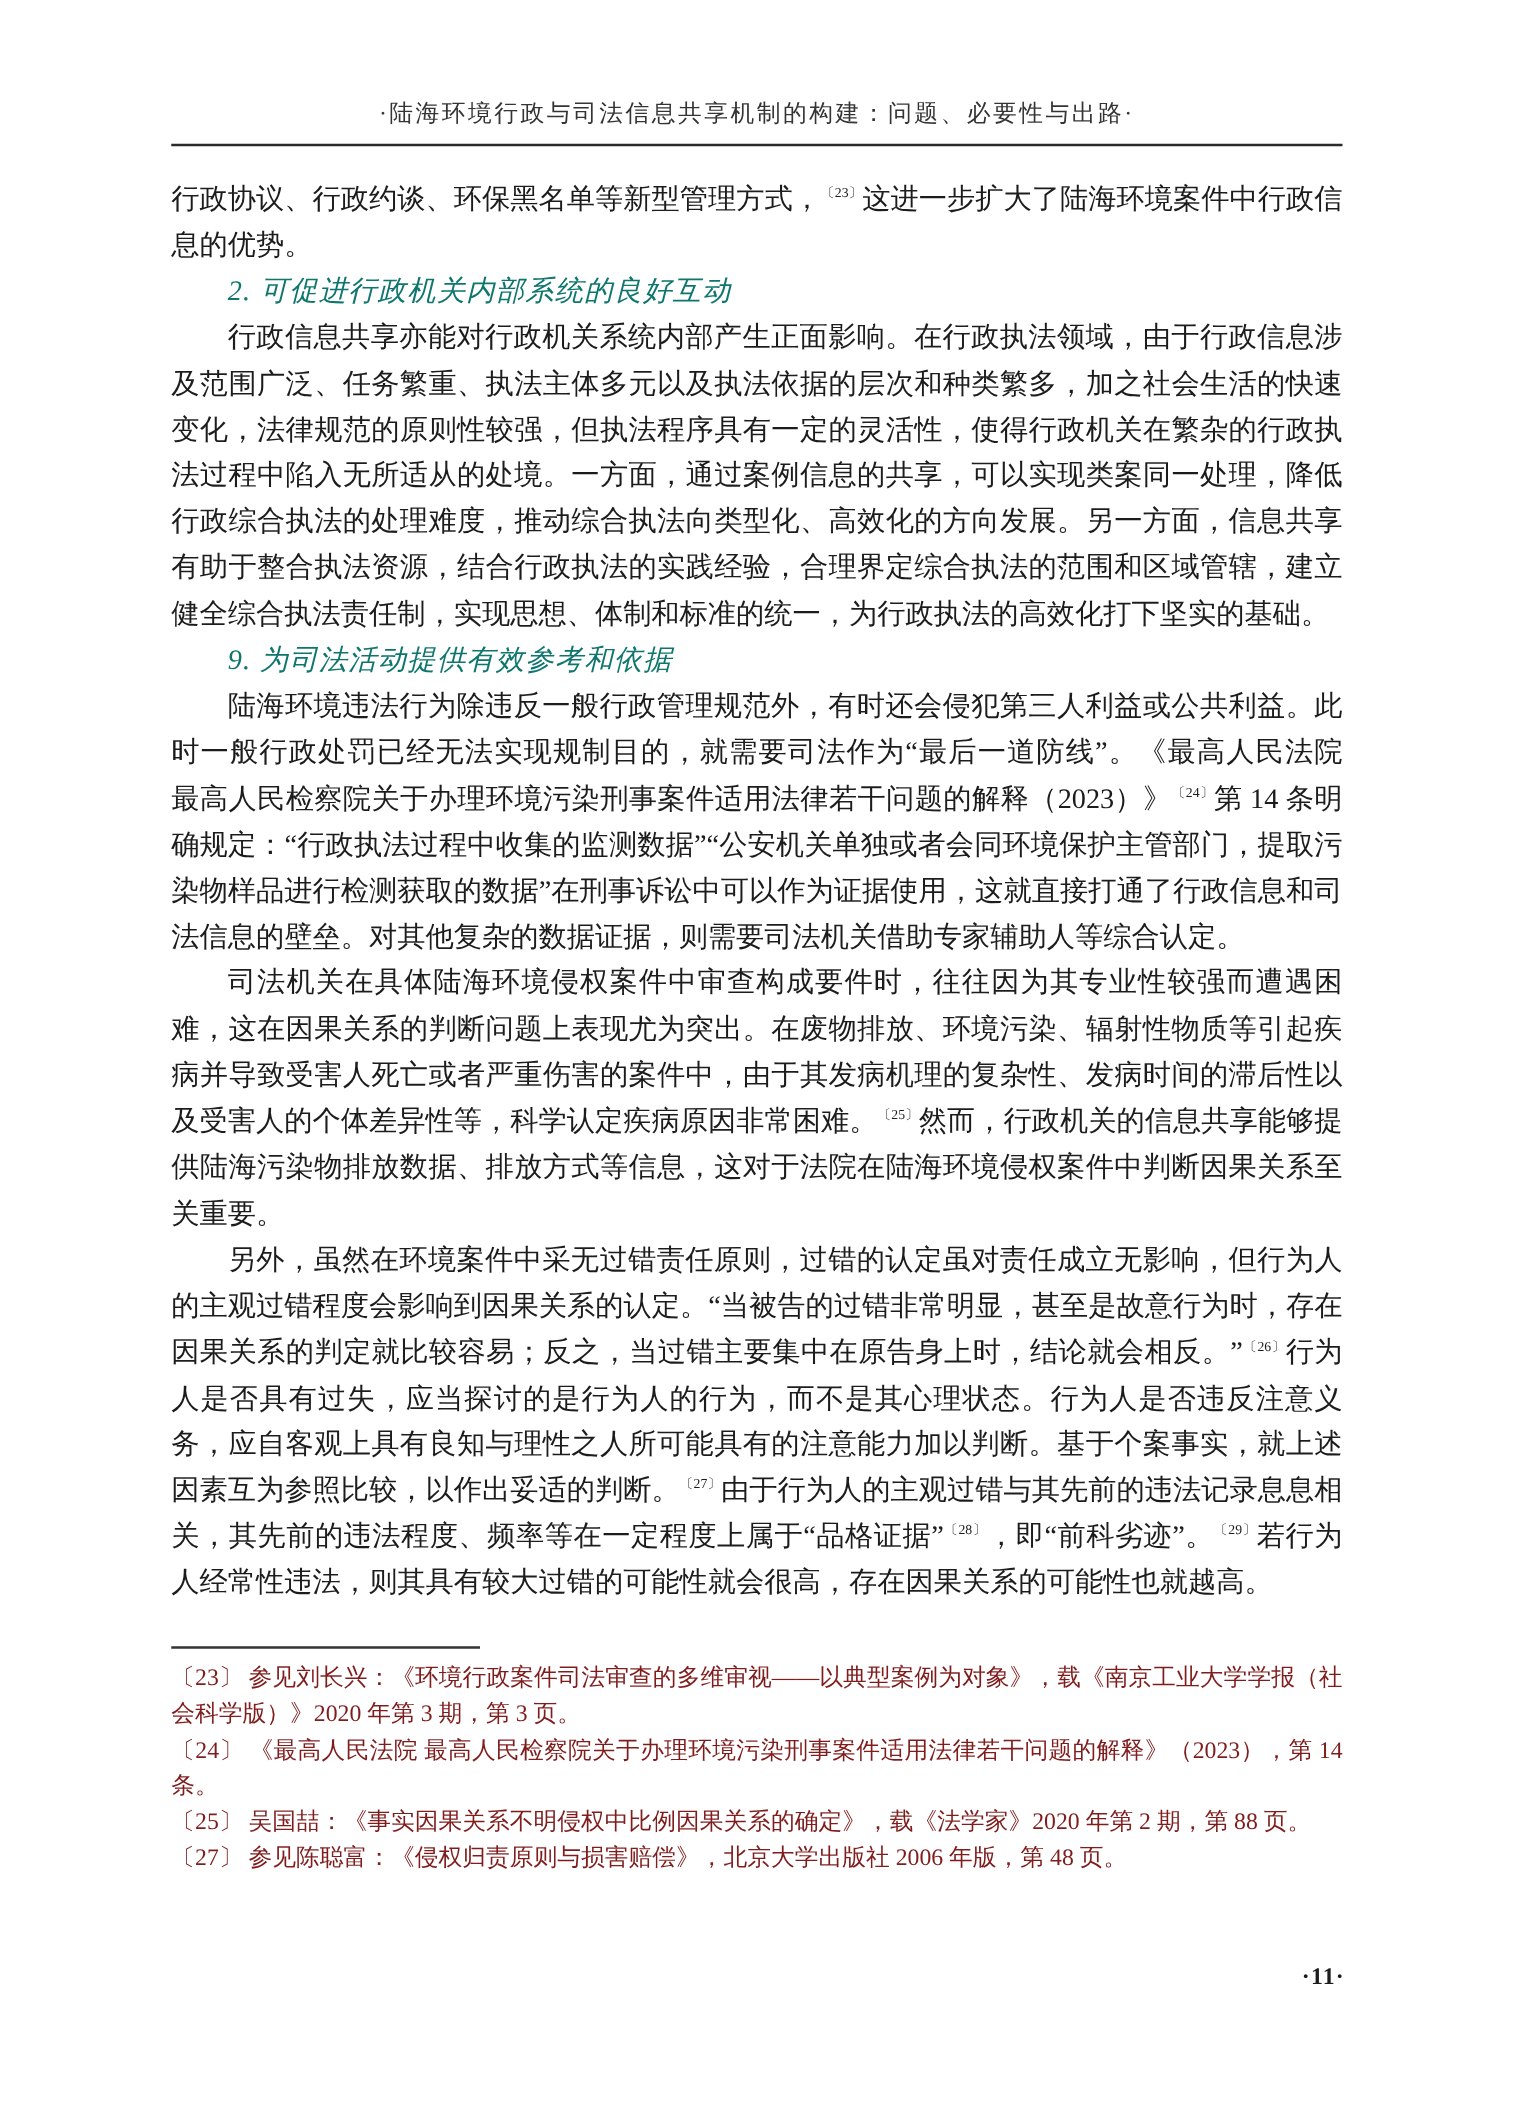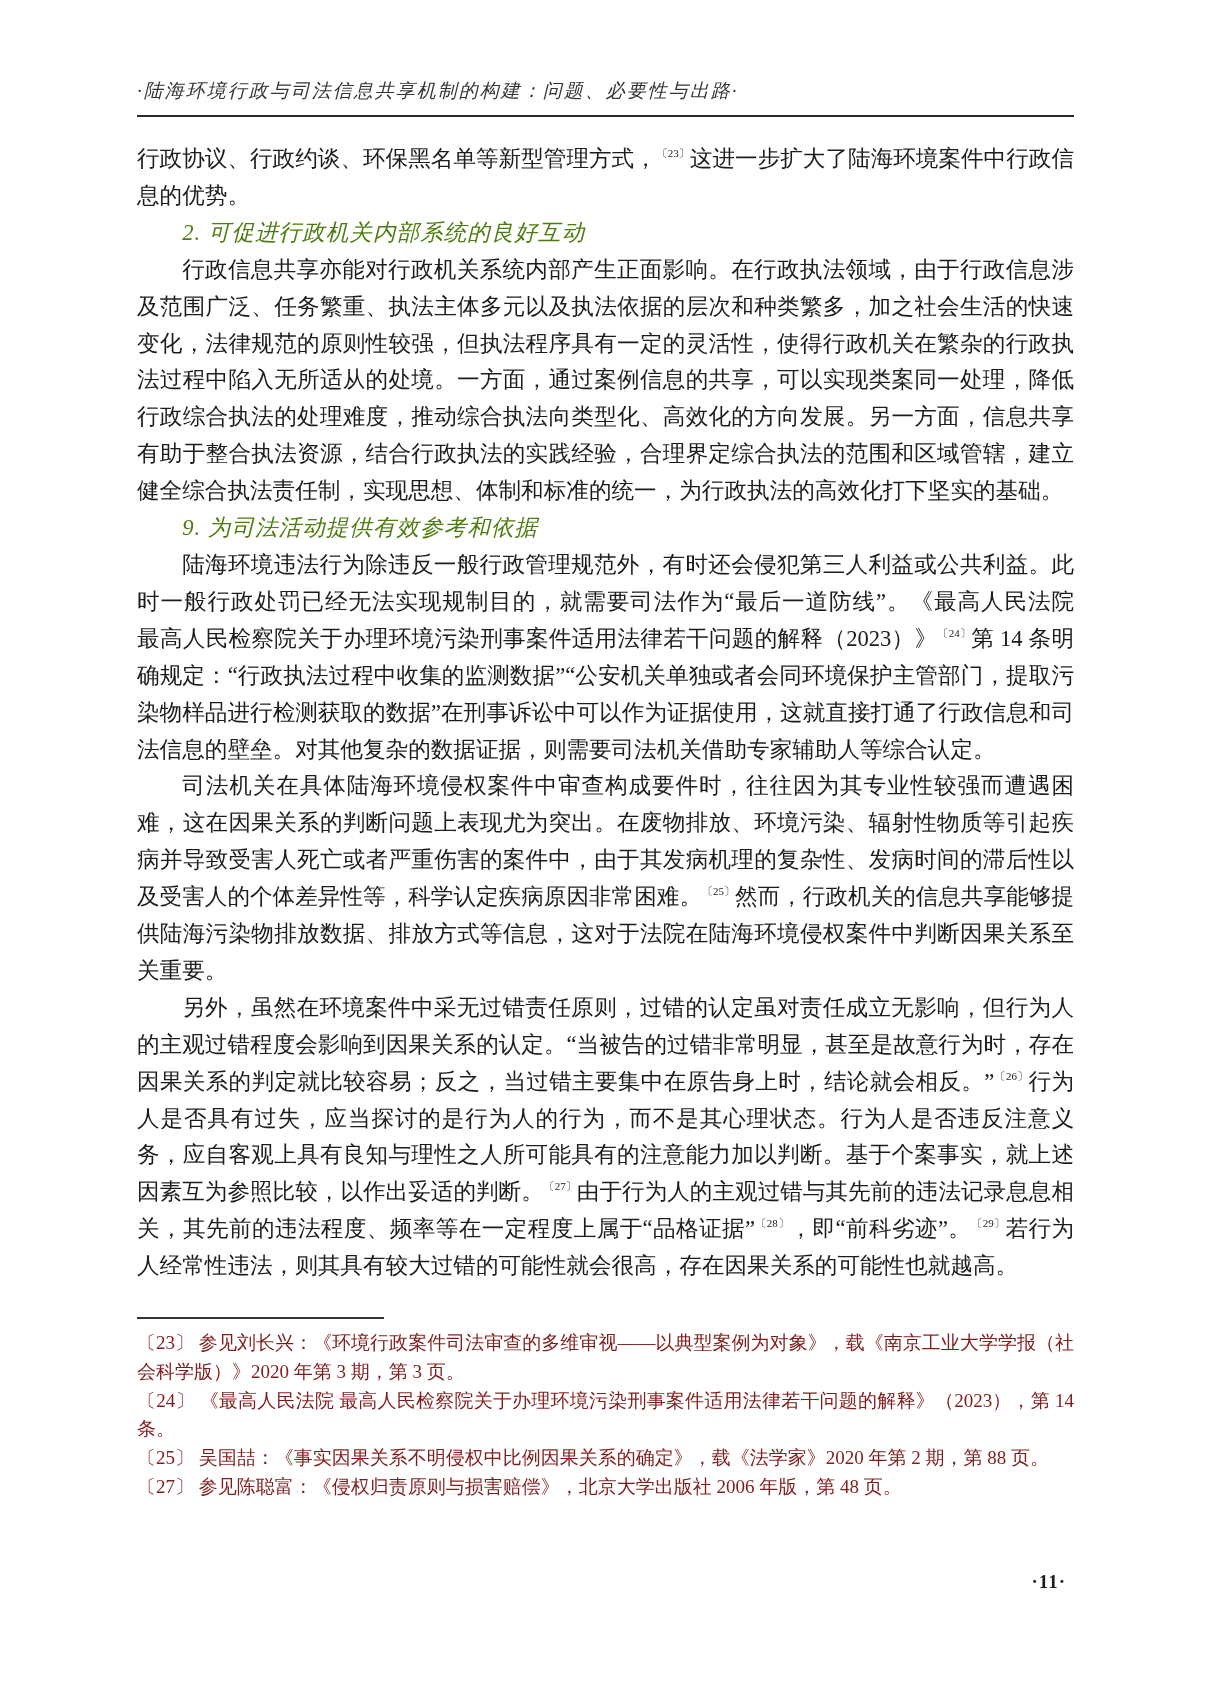--- a/index.html
+++ b/index.html
@@ -17,26 +17,25 @@
     overflow: hidden;
   }
   .content {
     position: absolute;
     left: 137px;
     top: 0;
     width: 937px;
   }
   .running-title {
     margin-top: 78px;
-    text-align: left;
+    text-align: center;
     font-size: 19px;
     letter-spacing: 2px;
     color: #343434;
     white-space: nowrap;
-    font-style: italic;
   }
   .header-rule {
     margin-top: 11px;
     border-top: 2.5px solid #2a2a2a;
     height: 0;
   }
   .body-text {
     margin-top: 24px;
     font-size: 22.6px;
     line-height: 36.9px;
@@ -46,21 +45,21 @@
     margin: 0;
     padding: 0;
   }
   .body-text p.indent {
     text-indent: 2em;
   }
   .body-text p.heading {
     text-indent: 2em;
     font-style: italic;
     letter-spacing: 1px;
-    color: #4d7c0f;
+    color: #0f766e;
   }
   sup.fnref {
     font-size: 11px;
     line-height: 0;
     vertical-align: super;
     letter-spacing: 0;
     font-style: normal;
   }
   .footnotes {
     margin-top: 32px;
@@ -74,21 +73,21 @@
   .footnote-list p.footnote {
     margin: 0;
     padding: 0;
     font-size: 19px;
     line-height: 28.7px;
     text-align: justify;
     color: #7f1d1d;
   }
   .page-number {
     position: absolute;
-    right: 151px;
+    right: 141px;
     bottom: 96px;
     font-size: 19px;
     font-weight: bold;
     letter-spacing: 1px;
     color: #1c1c1c;
   }
 </style>
 </head>
 <body>
 

